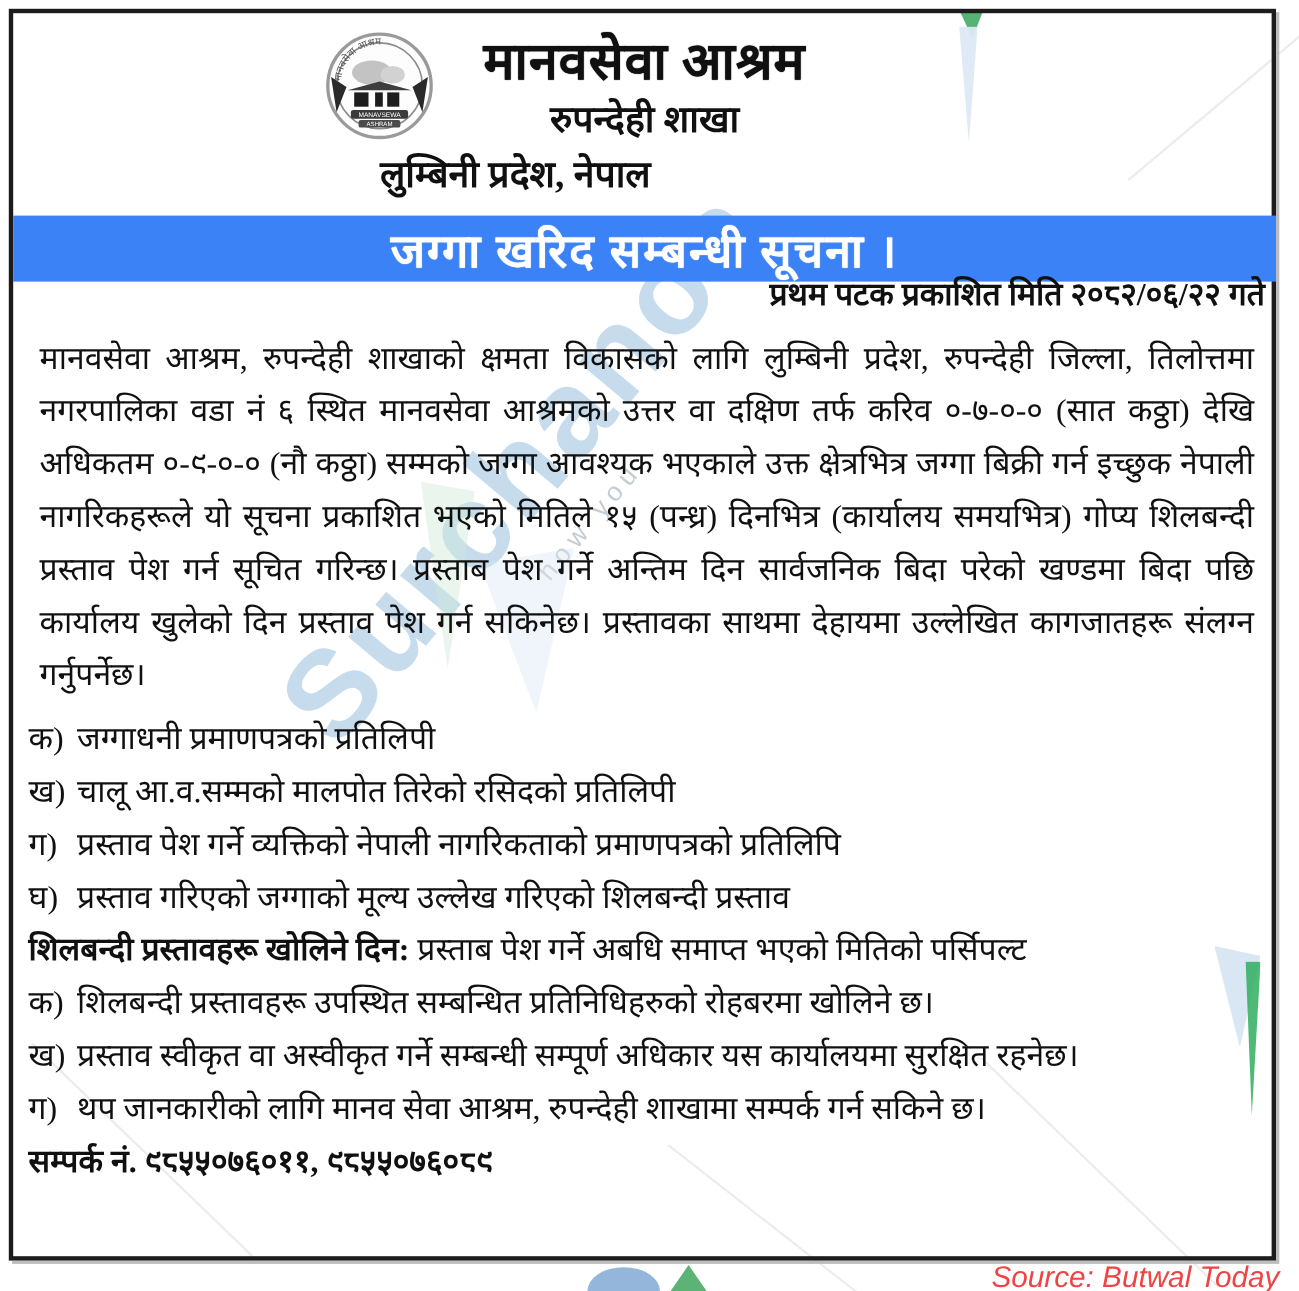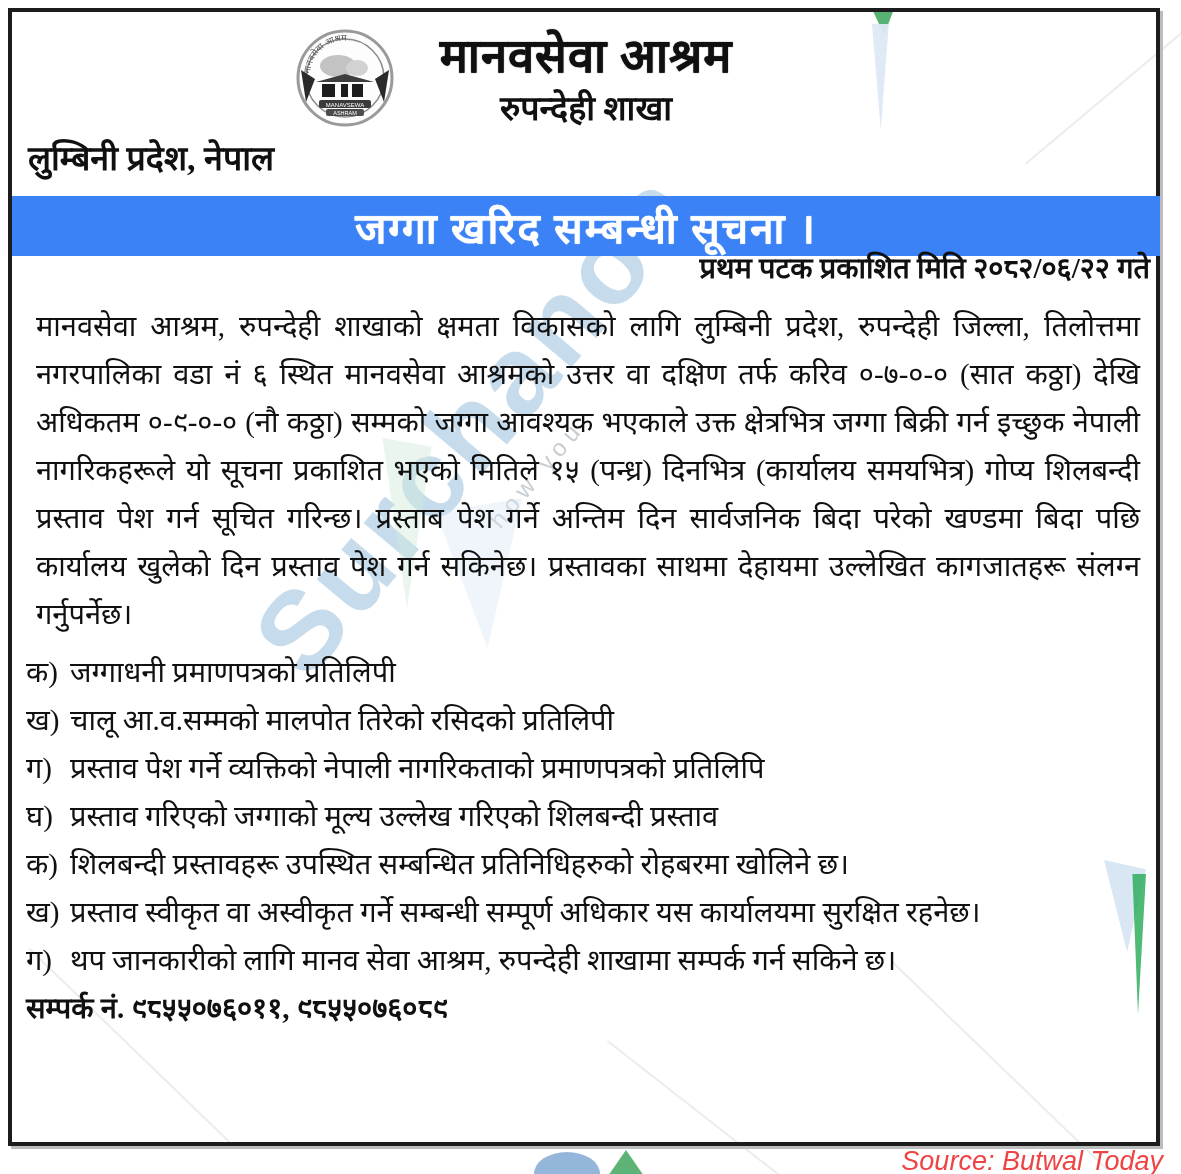--- a/index.html
+++ b/index.html
@@ -16,22 +16,22 @@
   .watermark-tag{font-family:"Liberation Sans",sans-serif;font-size:24px;color:#98a5ae;
         opacity:.55;letter-spacing:6px;white-space:nowrap;margin-top:10px;}
   
   .frame{position:absolute;left:8px;top:8px;width:1144px;height:1130px;
          border:4px solid #1c1c1c;box-shadow:3px 3px 0 #bdbdbd;background:transparent;z-index:2;}
   
   .org-name{position:absolute;left:12px;top:22px;width:1148px;text-align:center;
         font-size:47px;font-weight:800;letter-spacing:1px;z-index:3;text-shadow:0 0 1px #000;}
   .branch{position:absolute;left:12px;top:84px;width:1148px;text-align:center;
         font-size:34px;font-weight:800;z-index:3;}
-  .province{position:absolute;left:12px;top:134px;width:913px;
-        font-size:34px;font-weight:800;z-index:3;padding-left:16px;}
+  .province{position:absolute;left:12px;top:134px;width:913px;text-align:center;
+        font-size:34px;font-weight:800;z-index:3;}
   .logo{position:absolute;left:288px;top:26px;width:114px;height:114px;z-index:3;}
   
   .banner{position:absolute;left:12px;top:196px;width:1148px;height:60px;background:#3b82f6;
         display:flex;align-items:center;justify-content:center;z-index:3;}
   .banner span{color:#ffffff;font-size:42px;font-weight:800;letter-spacing:2px;text-shadow:0 0 1px #fff;}
   
   .content{position:absolute;left:26px;top:244px;width:1124px;z-index:3;
         font-size:29px;line-height:48px;}
   .date-line{text-align:right;font-weight:bold;}
   .body-par{margin:10px;text-align:justify;}
@@ -108,20 +108,24 @@
     <div class="line">
       <span class="doc-label">ख)</span><span>चालू आ.व.सम्मको मालपोत तिरेको रसिदको प्रतिलिपी</span>
     </div>
     <div class="line">
       <span class="doc-label">ग)</span><span>प्रस्ताव पेश गर्ने व्यक्तिको नेपाली नागरिकताको प्रमाणपत्रको प्रतिलिपि</span>
     </div>
     <div class="line">
       <span class="doc-label">घ)</span><span>प्रस्ताव गरिएको जग्गाको मूल्य उल्लेख गरिएको शिलबन्दी प्रस्ताव</span>
     </div>
 
+    <div class="line">
+      <span class="lbl">शिलबन्दी प्रस्तावहरू खोलिने दिन:</span>
+      <span>प्रस्ताब पेश गर्ने अबधि समाप्त भएको मितिको पर्सिपल्ट</span>
+    </div>
 
     <div class="line">
       <span class="doc-label">क)</span><span>शिलबन्दी प्रस्तावहरू  उपस्थित  सम्बन्धित प्रतिनिधिहरुको रोहबरमा खोलिने छ।</span>
     </div>
     <div class="line">
       <span class="doc-label">ख)</span><span>प्रस्ताव स्वीकृत वा अस्वीकृत गर्ने सम्बन्धी सम्पूर्ण अधिकार यस कार्यालयमा सुरक्षित रहनेछ।</span>
     </div>
     <div class="line">
       <span class="doc-label">ग)</span><span>थप जानकारीको लागि मानव सेवा आश्रम, रुपन्देही शाखामा सम्पर्क गर्न सकिने छ।</span>
     </div>

